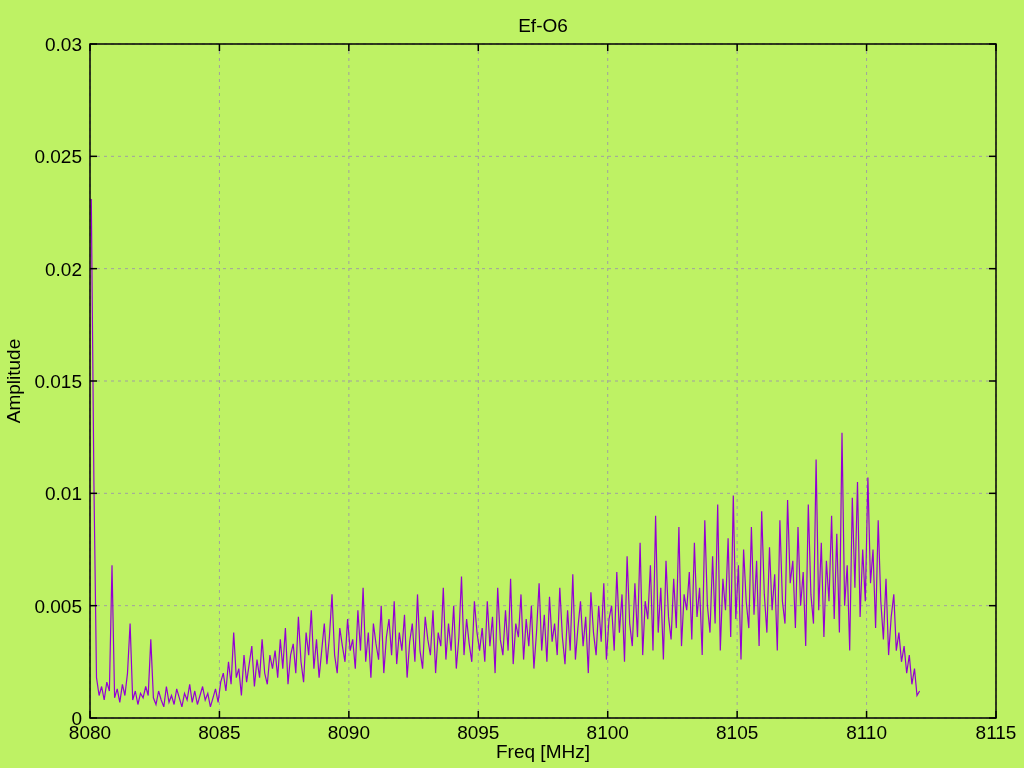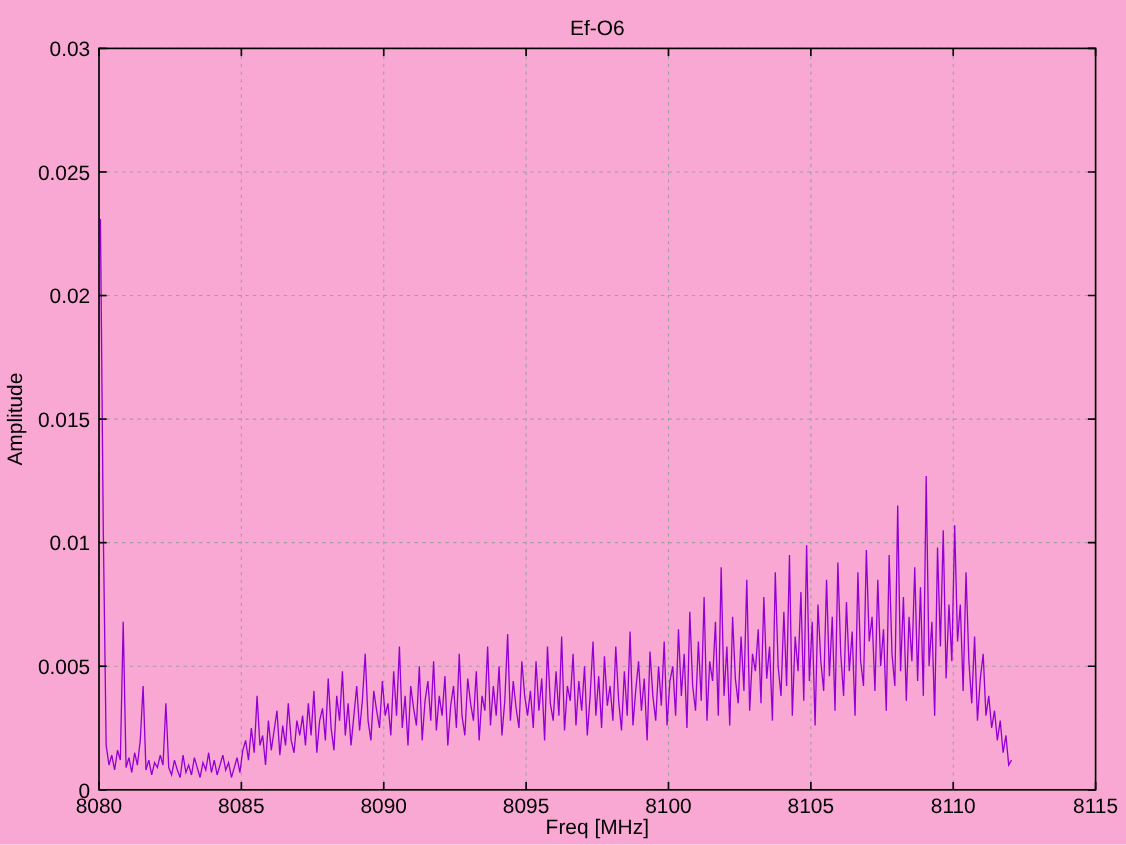--- a/index.html
+++ b/index.html
@@ -1,20 +1,20 @@
 <!DOCTYPE html>
 <html><head>
 <meta charset="utf-8">
 <style>
   html, body { margin: 0; padding: 0; background: #ffffff; }
   .stage {
     position: relative;
     width: 1024px;
     height: 768px;
-    background: #f9a8d4;
+    background: #bef264;
     font-family: "Liberation Sans", sans-serif;
     overflow: hidden;
   }
   svg text {
     font-family: "Liberation Sans", sans-serif;
     fill: #000000;
   }
   .title      { font-size: 19px; }
   .axis-label { font-size: 19px; }
   .tick       { font-size: 19px; }

